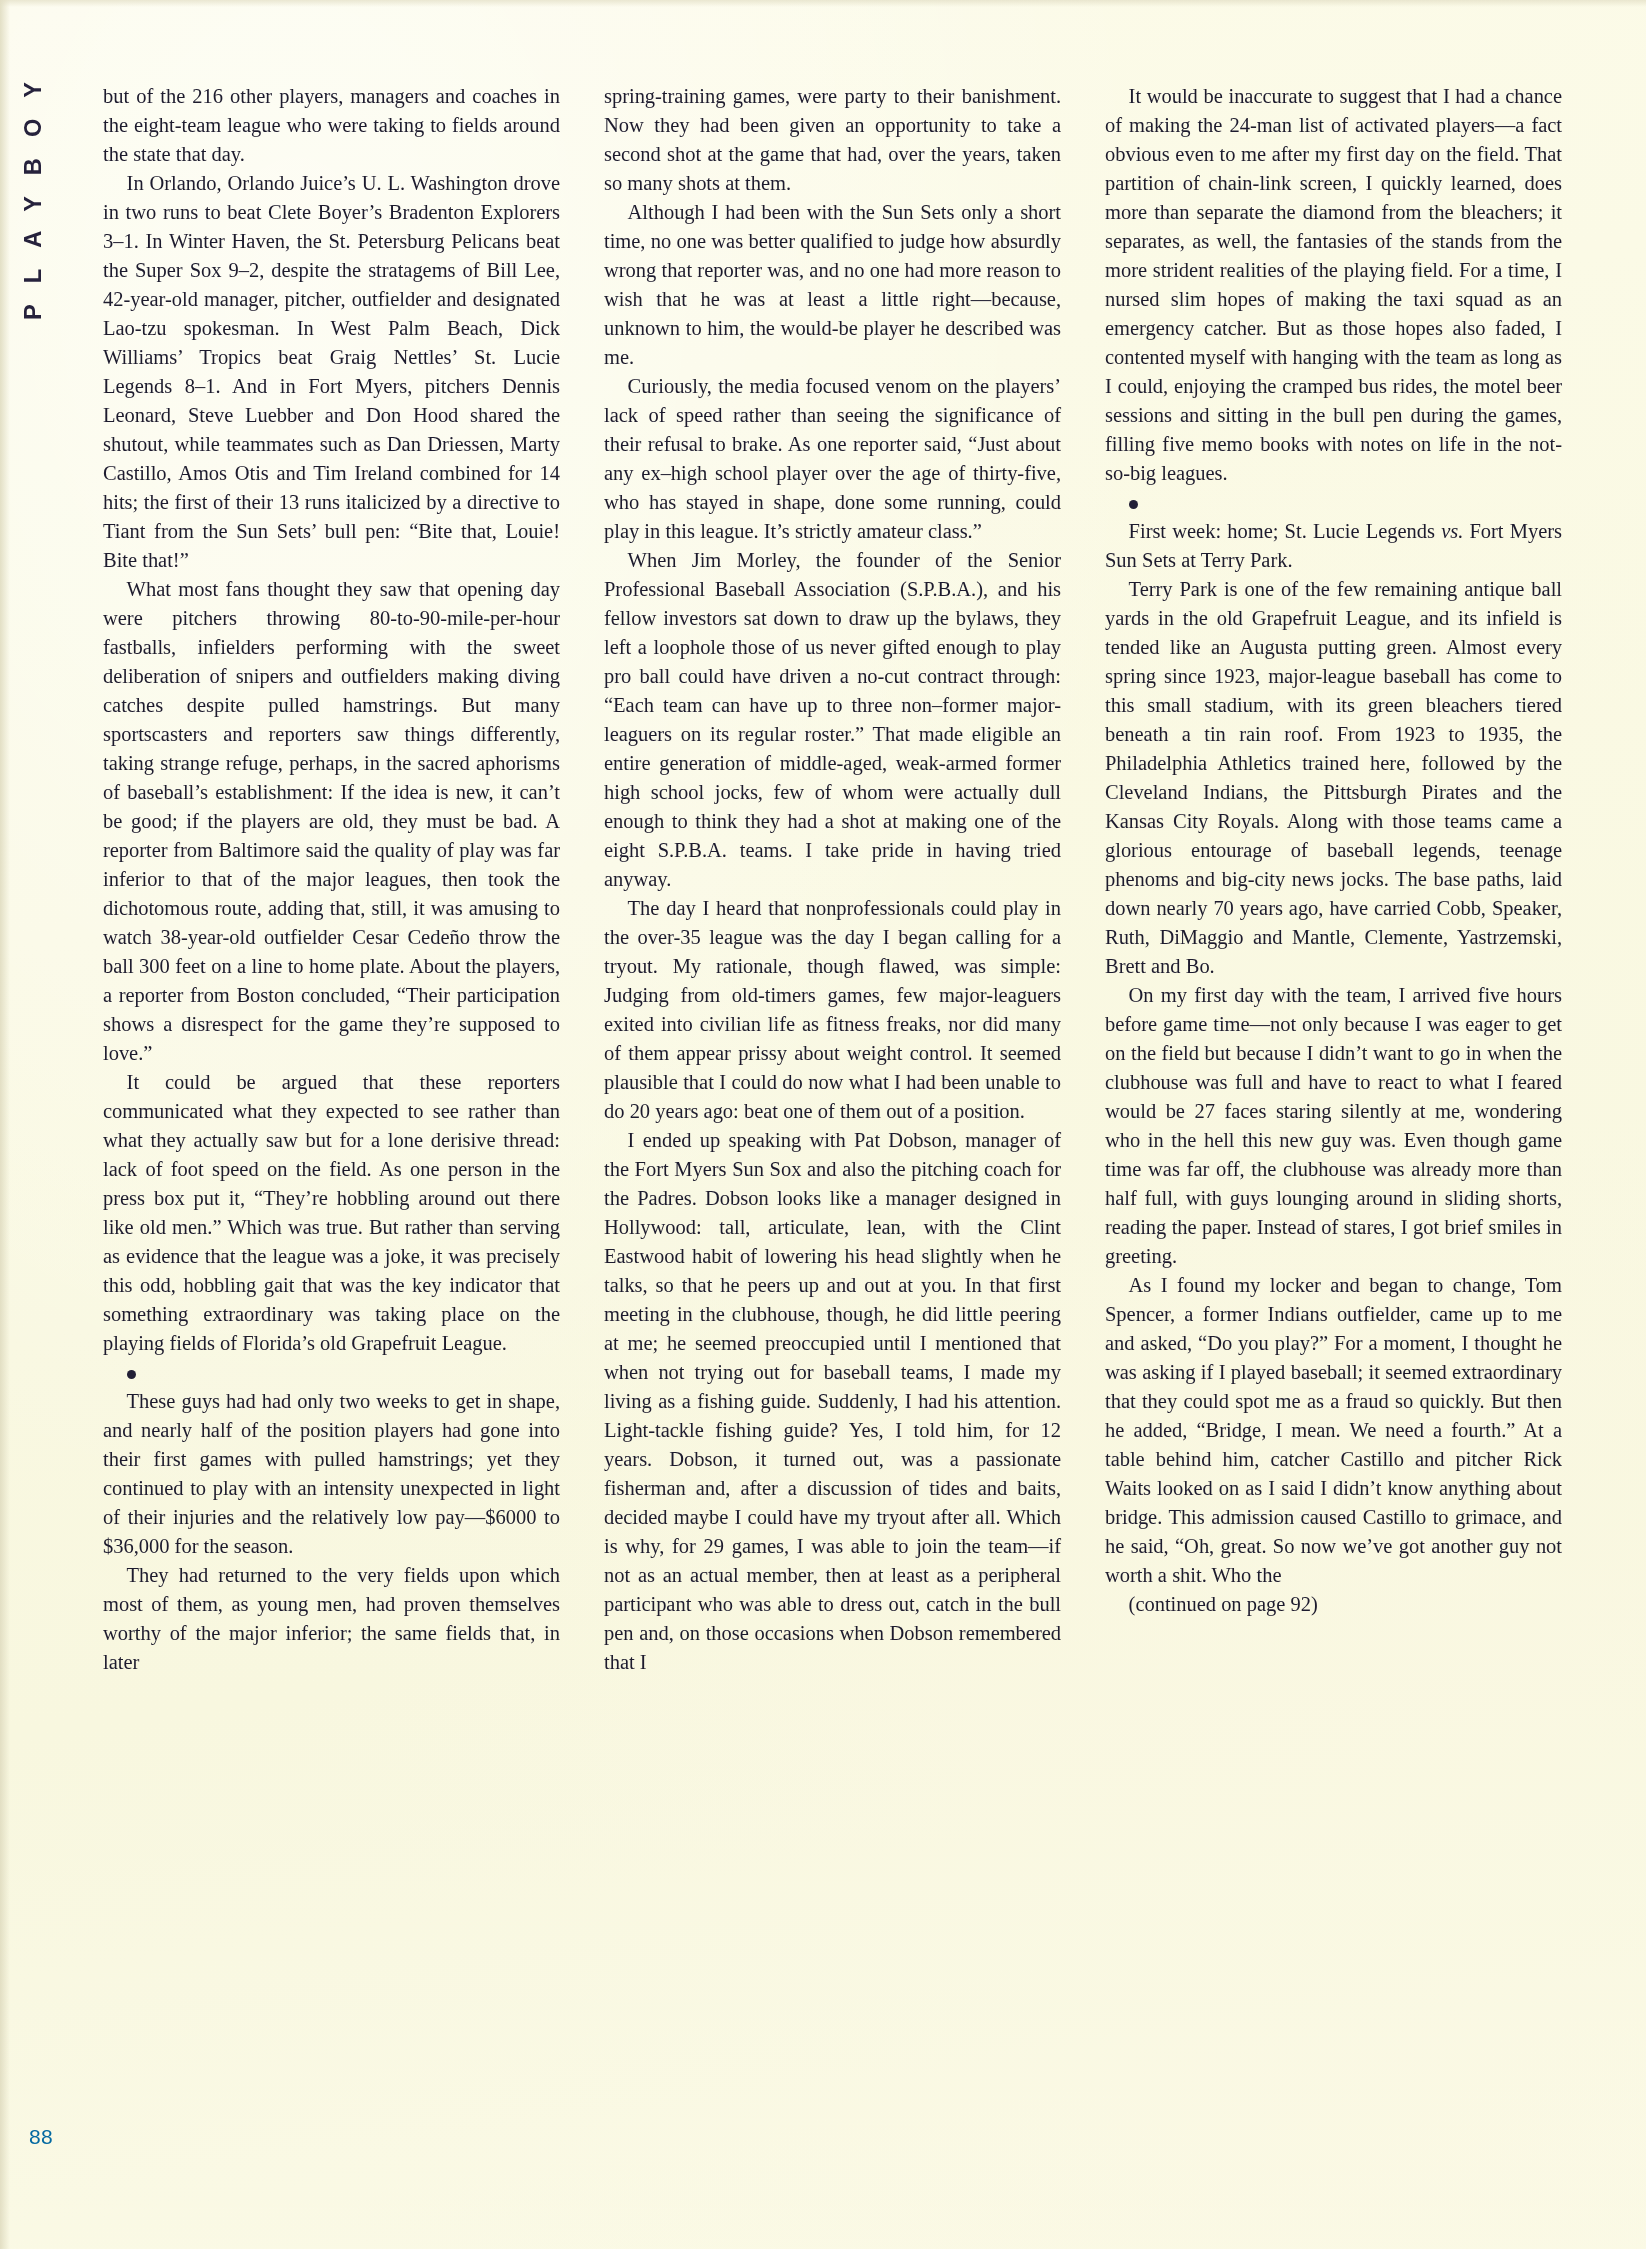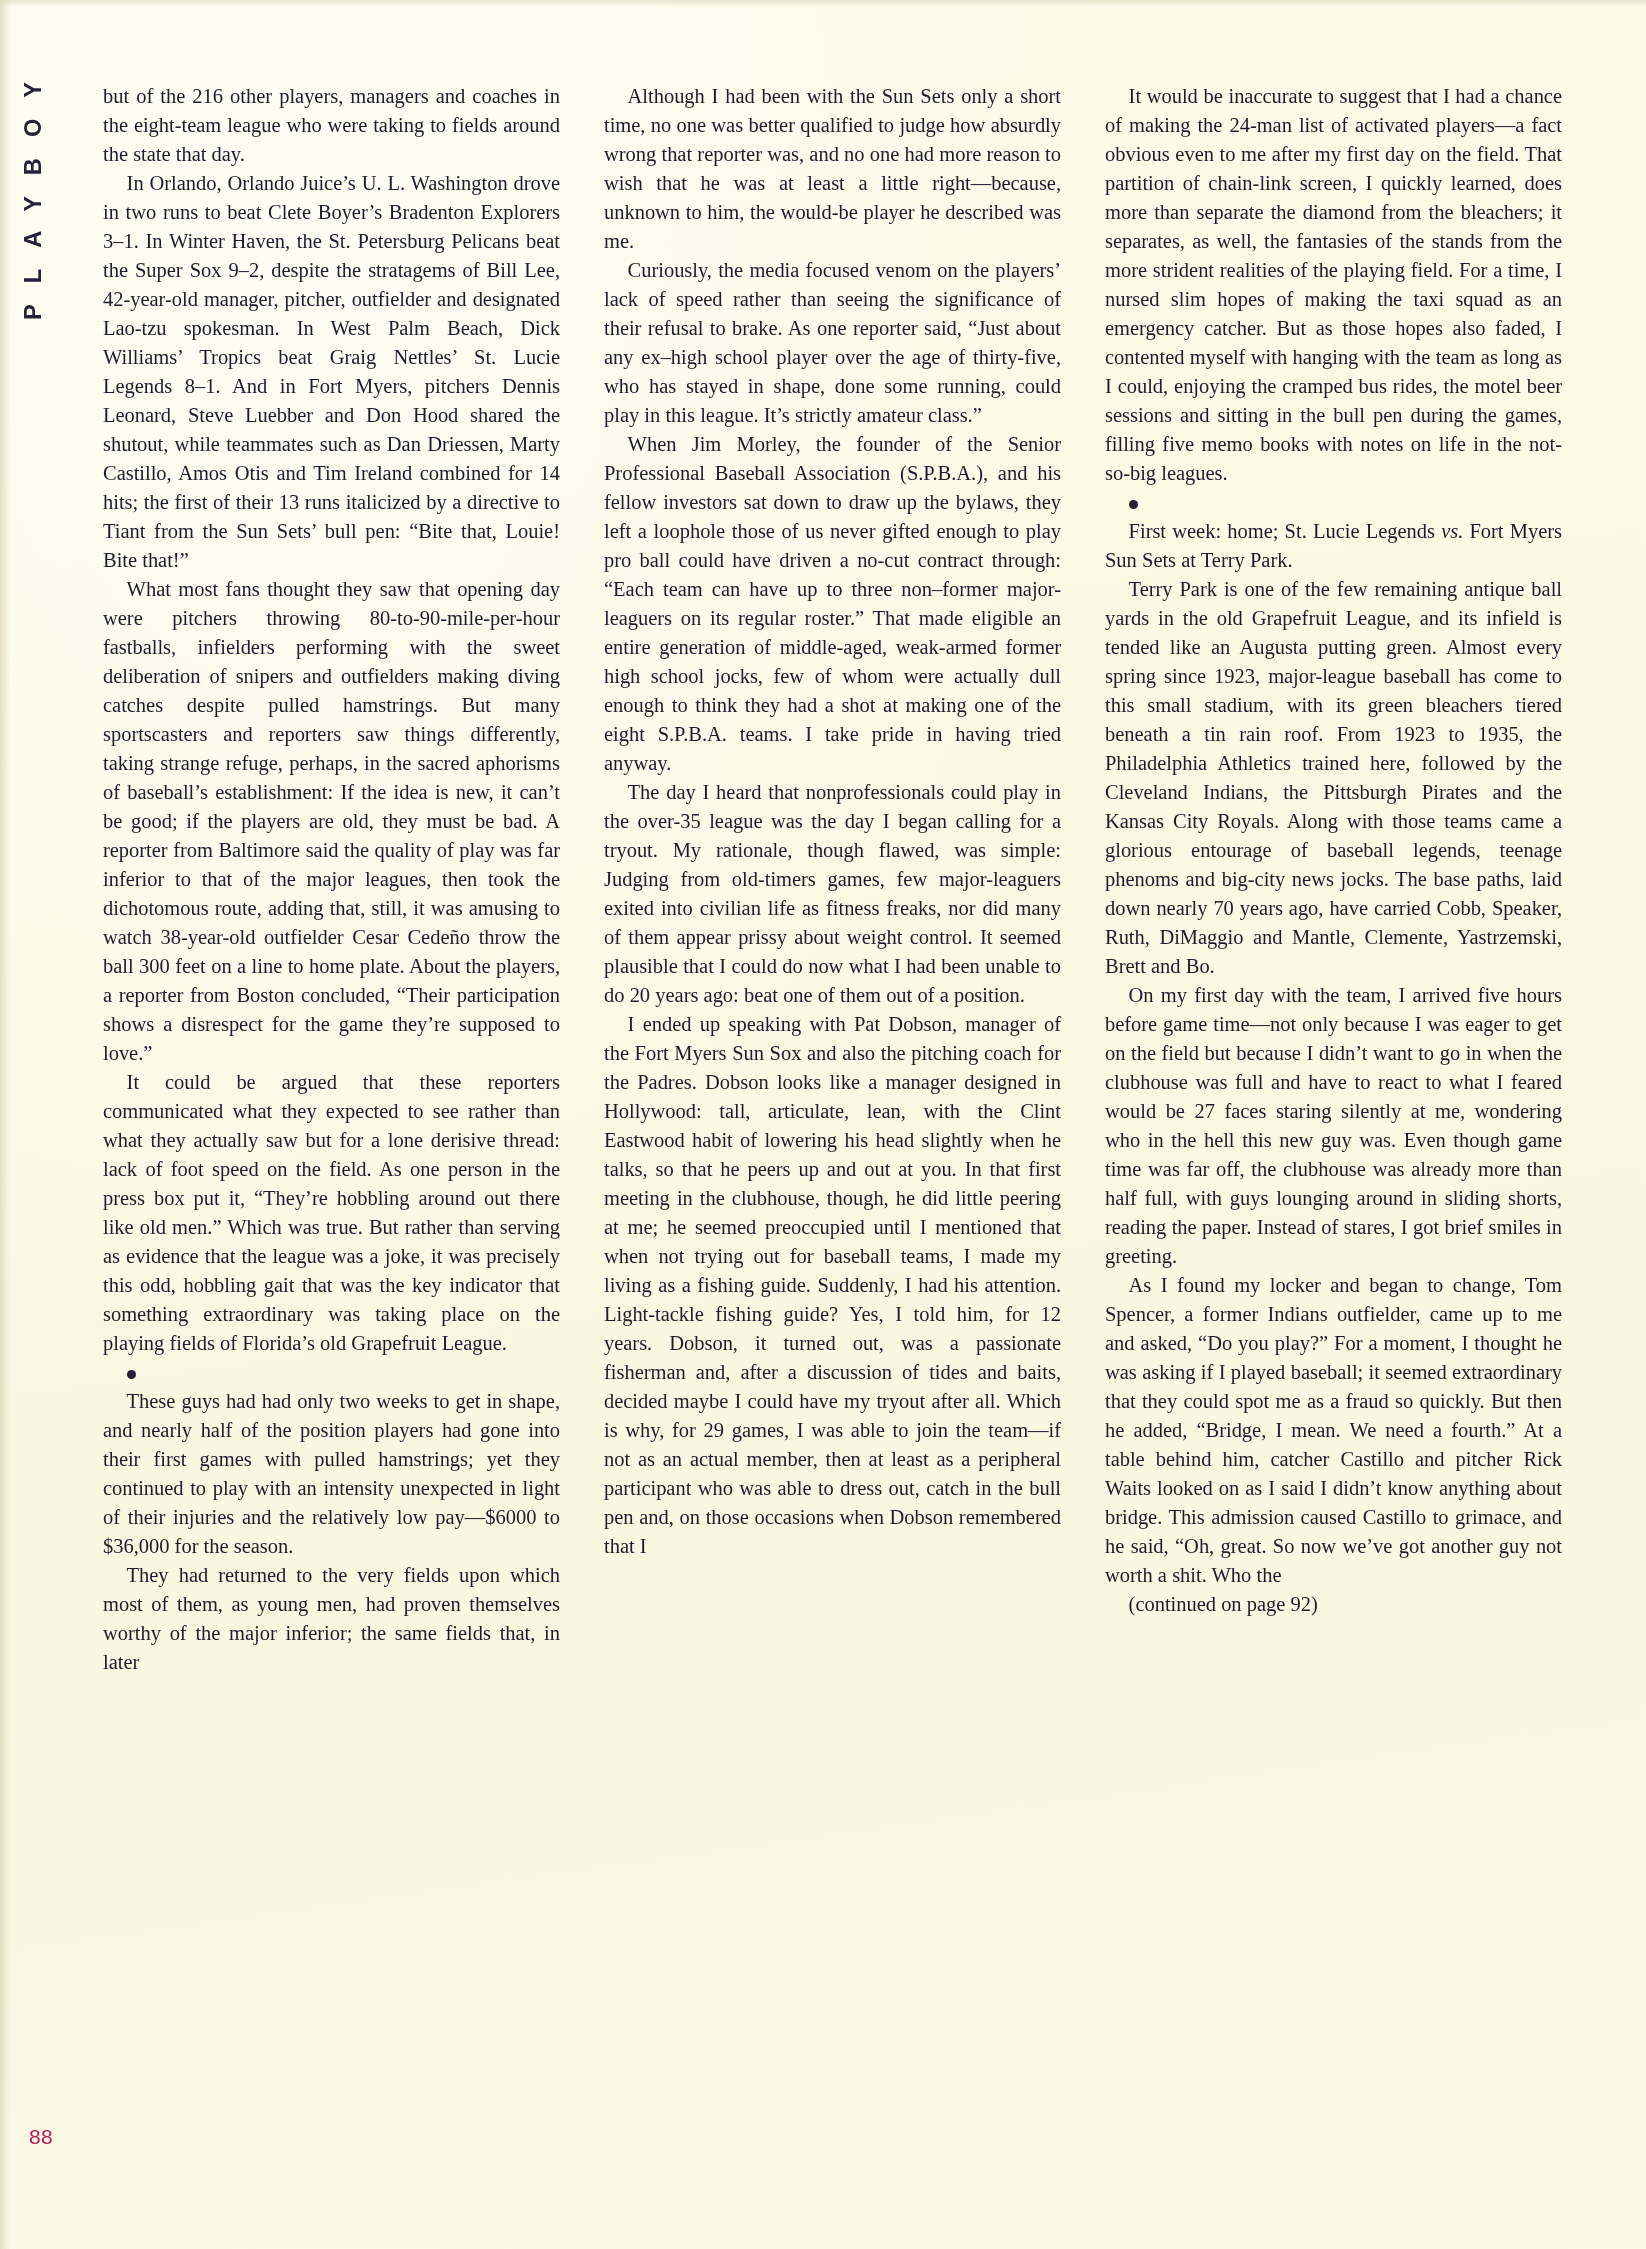--- a/index.html
+++ b/index.html
@@ -64,21 +64,21 @@
     line-height: 1;
   }
 
   
   .page-number {
     position: absolute;
     left: 29px;
     bottom: 101px;
     font-family: "Liberation Sans", "DejaVu Sans", sans-serif;
     font-size: 21px;
-    color: #be185d;
+    color: #0369a1;
     letter-spacing: 0.3px;
   }
 
   
   .text-body {
     position: absolute;
     left: 103px;
     top: 82px;
     width: 1459px;
     height: 2057px;
@@ -148,20 +148,21 @@
   <div class="column" id="col-0">
       <p class="noindent" id="c1-p1">but of the 216 other players, managers and coaches in the eight-team league who were taking to fields around the state that day.</p>
       <p id="c1-p2">In Orlando, Orlando Juice’s U. L. Washington drove in two runs to beat Clete Boyer’s Bradenton Explorers 3–1. In Winter Haven, the St. Petersburg Pelicans beat the Super Sox 9–2, despite the stratagems of Bill Lee, 42-year-old manager, pitcher, outfielder and designated Lao-tzu spokesman. In West Palm Beach, Dick Williams’ Tropics beat Graig Nettles’ St. Lucie Legends 8–1. And in Fort Myers, pitchers Dennis Leonard, Steve Luebber and Don Hood shared the shutout, while teammates such as Dan Driessen, Marty Castillo, Amos Otis and Tim Ireland combined for 14 hits; the first of their 13 runs italicized by a directive to Tiant from the Sun Sets’ bull pen: “Bite that, Louie! Bite that!”</p>
       <p id="c1-p3">What most fans thought they saw that opening day were pitchers throwing 80-to-90-mile-per-hour fastballs, infielders performing with the sweet deliberation of snipers and outfielders making diving catches despite pulled hamstrings. But many sportscasters and reporters saw things differently, taking strange refuge, perhaps, in the sacred aphorisms of baseball’s establishment: If the idea is new, it can’t be good; if the players are old, they must be bad. A reporter from Baltimore said the quality of play was far inferior to that of the major leagues, then took the dichotomous route, adding that, still, it was amusing to watch 38-year-old outfielder Cesar Cedeño throw the ball 300 feet on a line to home plate. About the players, a reporter from Boston concluded, “Their participation shows a disrespect for the game they’re supposed to love.”</p>
       <p id="c1-p4">It could be argued that these reporters communicated what they expected to see rather than what they actually saw but for a lone derisive thread: lack of foot speed on the field. As one person in the press box put it, “They’re hobbling around out there like old men.” Which was true. But rather than serving as evidence that the league was a joke, it was precisely this odd, hobbling gait that was the key indicator that something extraordinary was taking place on the playing fields of Florida’s old Grapefruit League.</p>
       <p class="bullet-sep"><span class="bullet-dot"></span></p>
       <p id="c1-p5">These guys had had only two weeks to get in shape, and nearly half of the position players had gone into their first games with pulled hamstrings; yet they continued to play with an intensity unexpected in light of their injuries and the relatively low pay—$6000 to $36,000 for the season.</p>
       <p id="c1-p6">They had returned to the very fields upon which most of them, as young men, had proven themselves worthy of the major inferior; the same fields that, in later</p>
     </div>
   <div class="column" id="col-1">
+      <p class="noindent" id="c2-p1">spring-training games, were party to their banishment. Now they had been given an opportunity to take a second shot at the game that had, over the years, taken so many shots at them.</p>
       <p id="c2-p3">Although I had been with the Sun Sets only a short time, no one was better qualified to judge how absurdly wrong that reporter was, and no one had more reason to wish that he was at least a little right—because, unknown to him, the would-be player he described was me.</p>
       <p id="c2-p2">Curiously, the media focused venom on the players’ lack of speed rather than seeing the significance of their refusal to brake. As one reporter said, “Just about any ex–high school player over the age of thirty-five, who has stayed in shape, done some running, could play in this league. It’s strictly amateur class.”</p>
       <p id="c2-p4">When Jim Morley, the founder of the Senior Professional Baseball Association (S.P.B.A.), and his fellow investors sat down to draw up the bylaws, they left a loophole those of us never gifted enough to play pro ball could have driven a no-cut contract through: “Each team can have up to three non–former major-leaguers on its regular roster.” That made eligible an entire generation of middle-aged, weak-armed former high school jocks, few of whom were actually dull enough to think they had a shot at making one of the eight S.P.B.A. teams. I take pride in having tried anyway.</p>
       <p id="c2-p5">The day I heard that nonprofessionals could play in the over-35 league was the day I began calling for a tryout. My rationale, though flawed, was simple: Judging from old-timers games, few major-leaguers exited into civilian life as fitness freaks, nor did many of them appear prissy about weight control. It seemed plausible that I could do now what I had been unable to do 20 years ago: beat one of them out of a position.</p>
       <p id="c2-p6">I ended up speaking with Pat Dobson, manager of the Fort Myers Sun Sox and also the pitching coach for the Padres. Dobson looks like a manager designed in Hollywood: tall, articulate, lean, with the Clint Eastwood habit of lowering his head slightly when he talks, so that he peers up and out at you. In that first meeting in the clubhouse, though, he did little peering at me; he seemed preoccupied until I mentioned that when not trying out for baseball teams, I made my living as a fishing guide. Suddenly, I had his attention. Light-tackle fishing guide? Yes, I told him, for 12 years. Dobson, it turned out, was a passionate fisherman and, after a discussion of tides and baits, decided maybe I could have my tryout after all. Which is why, for 29 games, I was able to join the team—if not as an actual member, then at least as a peripheral participant who was able to dress out, catch in the bull pen and, on those occasions when Dobson remembered that I</p>
     </div>
   <div class="column" id="col-2">
       <p id="c3-p2">It would be inaccurate to suggest that I had a chance of making the 24-man list of activated players—a fact obvious even to me after my first day on the field. That partition of chain-link screen, I quickly learned, does more than separate the diamond from the bleachers; it separates, as well, the fantasies of the stands from the more strident realities of the playing field. For a time, I nursed slim hopes of making the taxi squad as an emergency catcher. But as those hopes also faded, I contented myself with hanging with the team as long as I could, enjoying the cramped bus rides, the motel beer sessions and sitting in the bull pen during the games, filling five memo books with notes on life in the not-so-big leagues.</p>
       <p class="bullet-sep"><span class="bullet-dot"></span></p>
       <p id="c3-p3">First week: home; St. Lucie Legends <em class="it">vs.</em> Fort Myers Sun Sets at Terry Park.</p>

